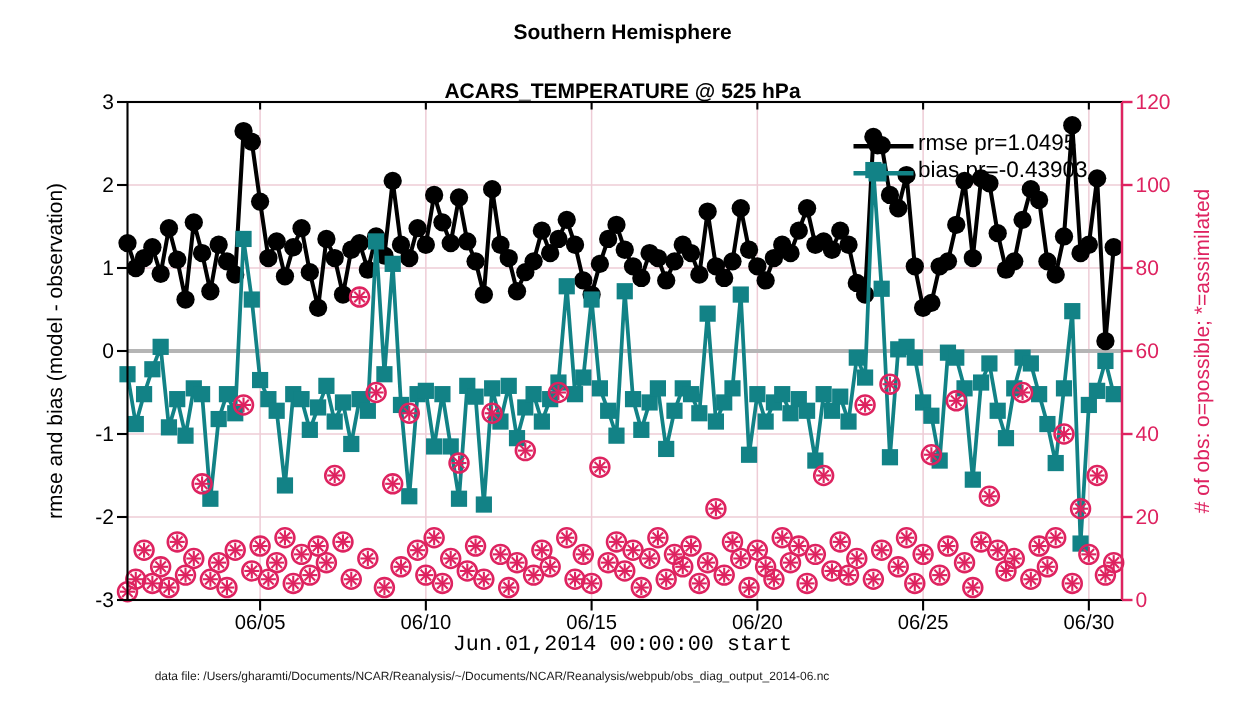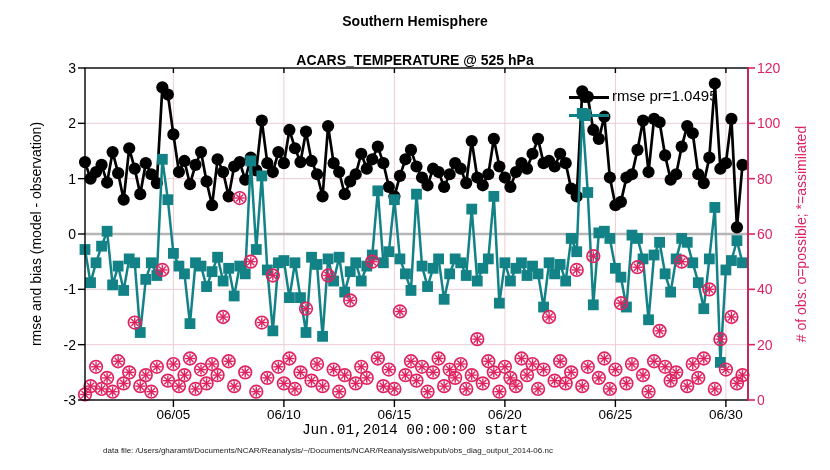--- a/index.html
+++ b/index.html
@@ -1201,17 +1201,18 @@
         <span class="lline" id="rmse-lline" style="background: rgb(0, 0, 0);"></span>
         <span class="lmark circle" id="rmse-lmark" style="background: rgb(0, 0, 0);"></span>
       </span>
       <span class="legend-text">rmse pr=1.0495</span>
     </div>
     <div class="legend-row">
       <span class="legend-sample">
         <span class="lline" id="bias-lline" style="background: rgb(18, 130, 134);"></span>
         <span class="lmark" id="bias-lmark" style="background: rgb(18, 130, 134);"></span>
       </span>
+      <span class="legend-text">bias pr=-0.43903</span>
     </div>
   </div>
 
   <div class="abs caption">data file: /Users/gharamti/Documents/NCAR/Reanalysis/~/Documents/NCAR/Reanalysis/webpub/obs_diag_output_2014-06.nc</div>
 </div>
 
 </body></html>

